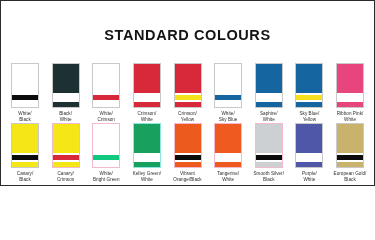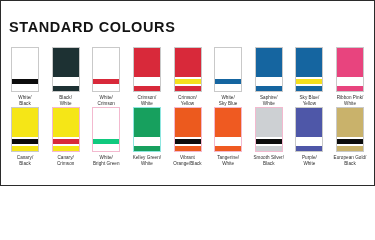--- a/index.html
+++ b/index.html
@@ -18,25 +18,26 @@
   #page {
     position: relative;
     box-sizing: border-box;
     width: 375px;
     height: 186px;
     background: #ffffff;
     border: 1px solid #2b2b2b;
   }
 
   #title {
+    text-align: center;
     font-size: 14.5px;
     font-weight: bold;
     letter-spacing: 0.6px;
     color: #131313;
-    margin: 8px;
+    margin: 16px;
     padding-top: 10px;
     padding-bottom: 0;
     line-height: 16px;
     font-family: "Liberation Sans", sans-serif;
   }
 
   #grid {
     padding: 4px 6px 0 6px;
   }
 

